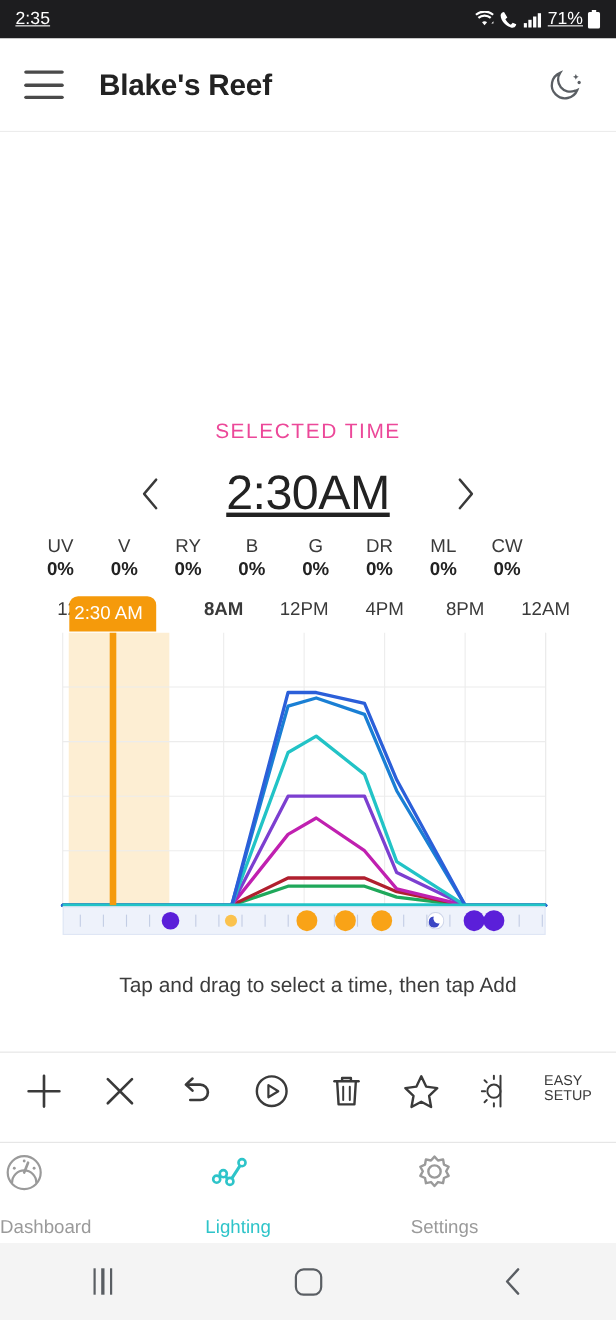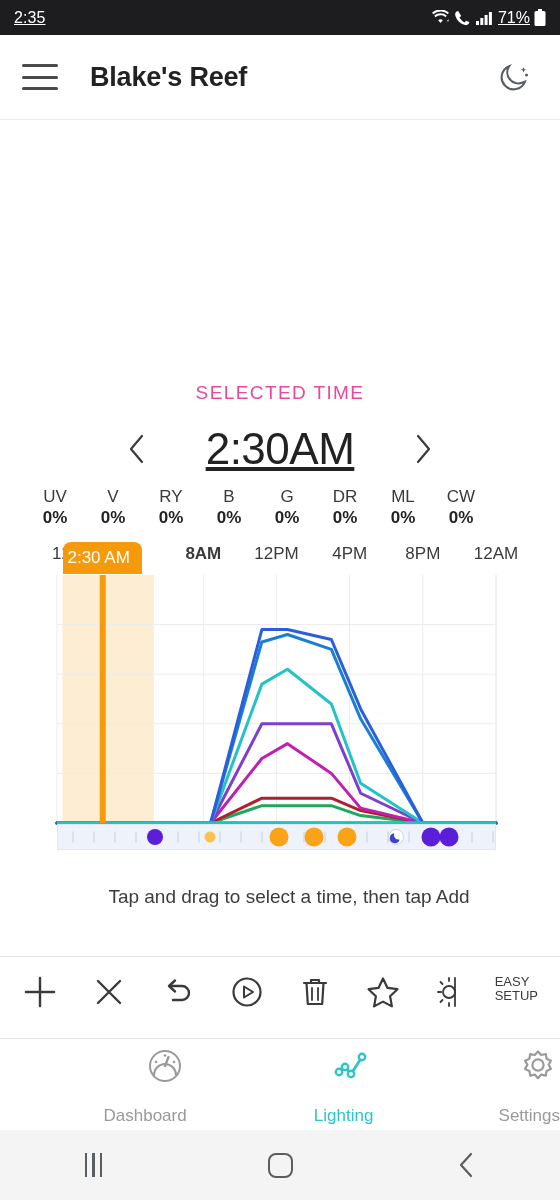--- a/index.html
+++ b/index.html
@@ -96,21 +96,21 @@
   .tool svg { display:block; }
   .easy-label { font-size:13px; color:#3a3a3a; line-height:1.15; margin-left:4px; }
 
   
   .bottomnav {
     position:absolute; bottom:70px; left:0; width:560px; height:92px;
     background:#fff; border-top:1px solid #e4e4e4;
     display:flex; align-items:center;
   }
   .nav-item {
-    flex:1; display:flex; flex-direction:column; align-items:flex-end; gap:18px;
+    flex:1; display:flex; flex-direction:column; align-items:flex-start; gap:18px;
     cursor:pointer;
   }
   .nav-label { font-size:17px; color:#9a9a9a; }
   .nav-item.active .nav-label { color:#2ec4c9; }
 
   
   .androidnav {
     position:absolute; bottom:0; left:0; width:560px; height:70px;
     background:#f4f4f4; display:flex; align-items:center;
   }

